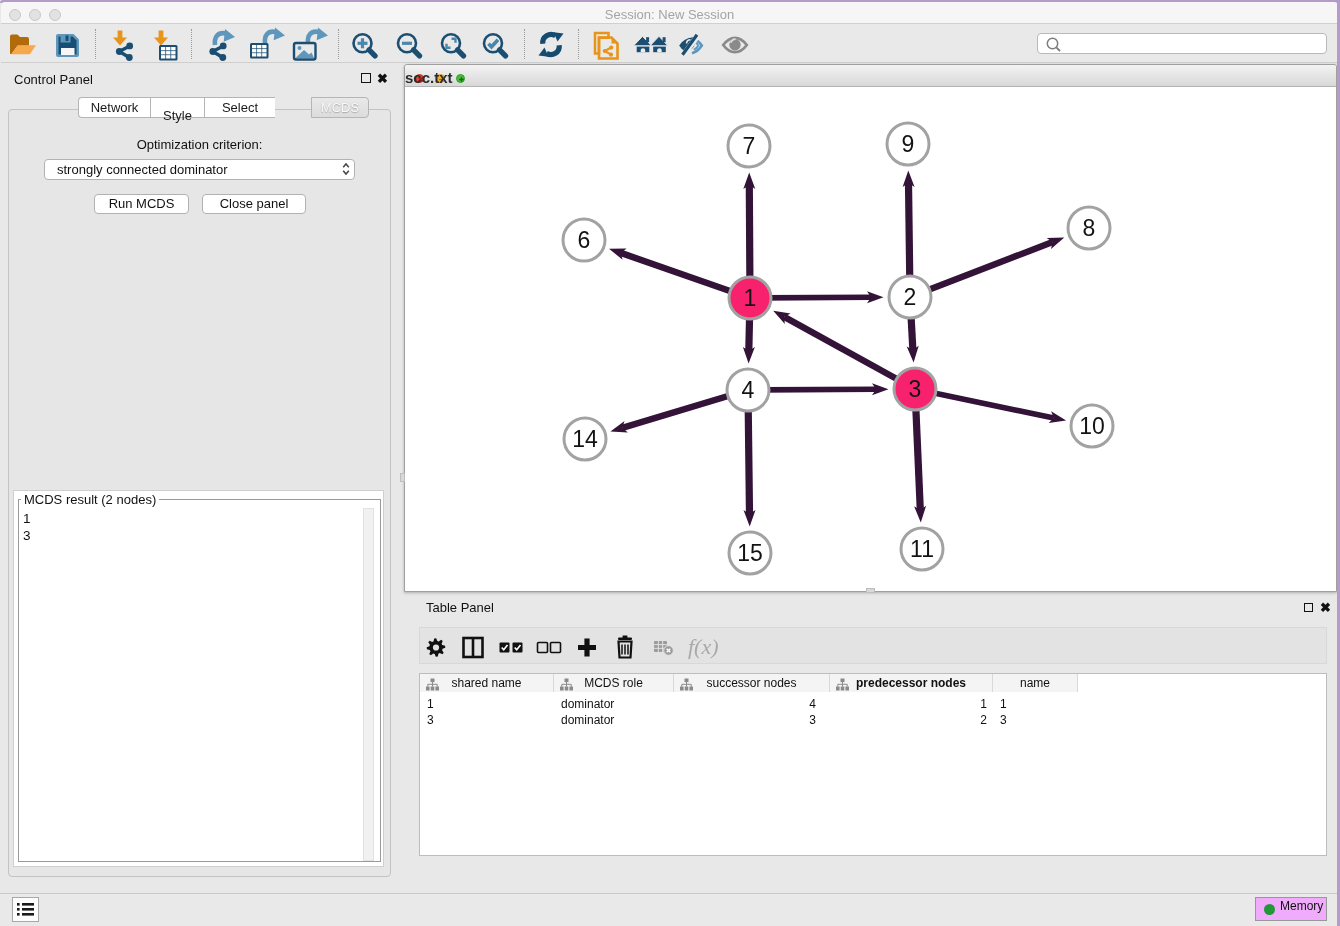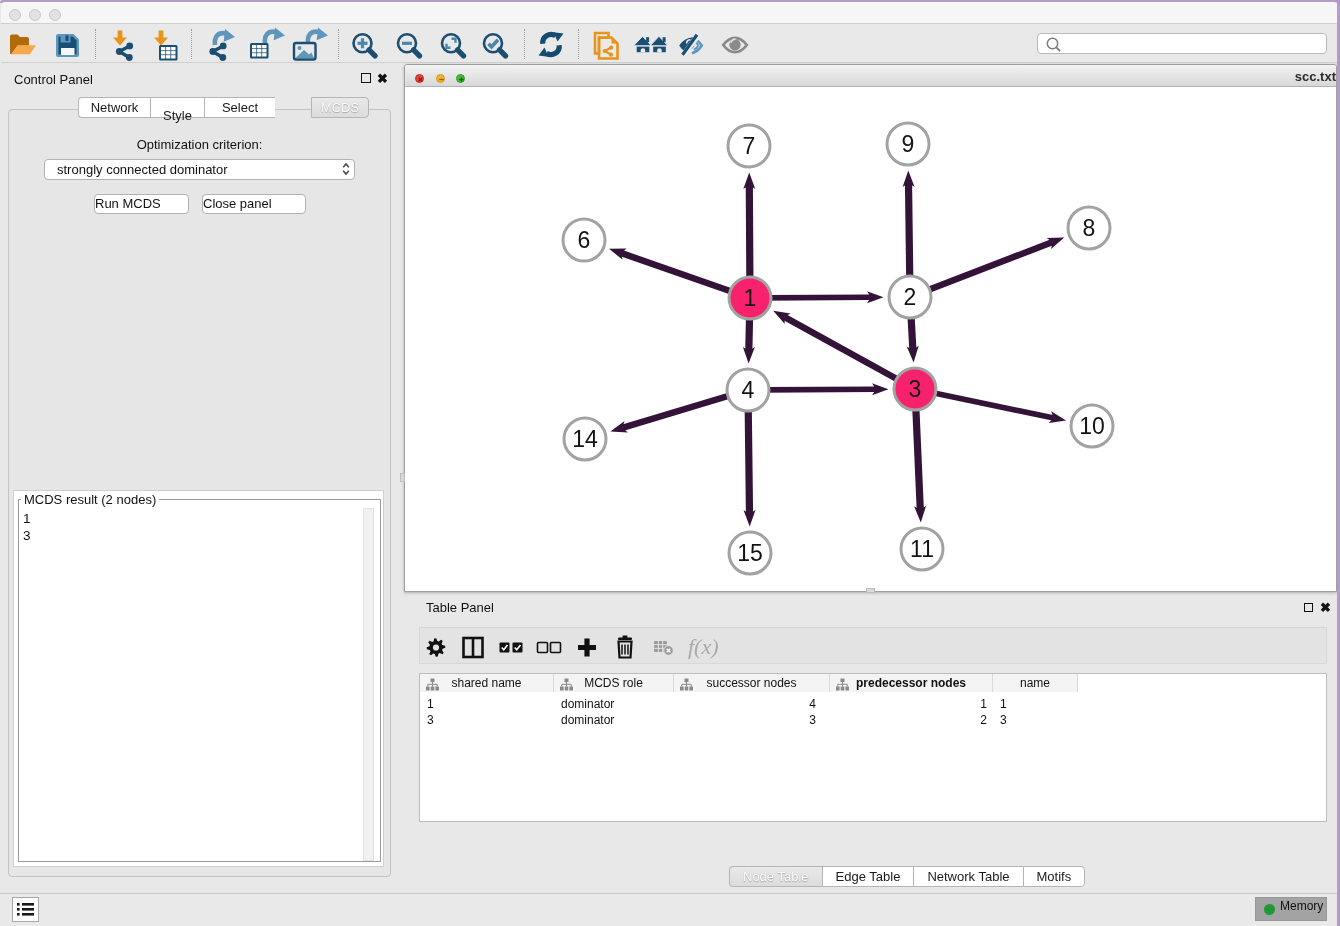--- a/index.html
+++ b/index.html
@@ -20,58 +20,59 @@
 #cp-close { left:377px; top:71px; font-size:13px; color:#111; font-weight:bold; }
 #cp-body { left:8px; top:109px; width:383px; height:768px; background:#e6e6e6; border:1px solid #c3c3c3; border-radius:4px; }
 #cp-tabs { left:78px; top:97px; height:21px; display:flex; }
 .tab { height:21px; line-height:20px; font-size:13px; text-align:center; background:#fff; border:1px solid #b5b5b5; border-right:none; color:#1a1a1a; padding:0 13px; }
 .tab.first { border-radius:4px 0 0 4px; }
 .tab.last  { border-radius:0 4px 4px 0; border-right:1px solid #b5b5b5; }
 .tab.seltab { background:linear-gradient(#e9e9e9,#dcdcdc); color:#fbfbfb; text-shadow:0 0 1px #b5b5b5, 0 1px 1px #aaa;margin-left:36px; }
 #opt-label { left:8px; top:137px; width:383px; text-align:center; font-size:13px; color:#111; }
 #opt-select { left:44px; top:159px; width:311px; height:21px; background:#fff; border:1px solid #b2b2b2; border-radius:4px; font-size:13px; color:#111; line-height:19px; padding-left:12px; }
 #opt-chev { left:342px; top:162px; }
-.btn { position:absolute; height:20px; background:#fff; border:1px solid #b2b2b2; border-radius:4px; font-size:13px; color:#111; text-align:left; line-height:18px; }
+.btn { position:absolute; height:20px; background:#fff; border:1px solid #b2b2b2; border-radius:4px; font-size:13px; color:#111; text-align:center; line-height:18px; }
 #btn-run { left:94px; top:194px; width:95px; }
 #btn-close { left:202px; top:194px; width:104px; }
 
 #mcds-white { left:13px; top:490px; width:371px; height:377px; background:#fff; border:1px solid #cfcfcf; }
 #mcds-box { left:18px; top:499px; width:363px; height:363px; border:1px solid #9a9a9a; }
 #mcds-legend { left:21px; top:492px; background:#fff; padding:0 3px; font-size:13px; color:#111; }
 #mcds-inner { left:23px; top:511px; font-size:13.5px; color:#111; line-height:16.5px; }
 #mcds-scroll { left:363px; top:508px; width:11px; height:353px; background:#f1f1f1; border:1px solid #e2e2e2; }
 
 #nw { left:404px; top:64px; width:933px; height:528px; background:#fff; border:1px solid #9f9f9f; border-radius:3px 3px 0 0; box-shadow:0 1px 3px rgba(0,0,0,.25); }
 #nw-title { left:0; top:0; width:931px; height:22px; background:linear-gradient(#f3f3f3,#d8d8d8); border-bottom:1px solid #b2b2b2; border-radius:3px 3px 0 0; }
 #nw-title .tl { position:absolute; top:9px; width:9px; height:9px; border-radius:50%; }
-#nw-name { width:100%; text-align:right; top:4px; font-size:13px; font-weight:bold; color:#2b2b2b; }
+#nw-name { width:100%; text-align:left; top:4px; font-size:15px; font-weight:bold; color:#2b2b2b; }
 
 #tp { left:405px; top:592px; width:935px; height:299px; }
 #tp-title { left:13px; top:8px; font-size:13px; color:#111;margin-left:8px; }
 #tp-float { left:899px; top:11px; width:9px; height:9px; border:1.5px solid #111; }
 #tp-close { left:915px; top:8px; font-size:13px; color:#111; font-weight:bold; }
 #tp-toolbar { left:14px; top:35px; width:908px; height:37px; background:#e3e3e3; border:1px solid #d8d8d8; }
-#tp-table { left:14px; top:81px; width:908px; height:149px; background:#fff; border:1px solid #bdbdbd; overflow:hidden; }
+#tp-table { left:14px; top:81px; width:908px; height:183px; background:#fff; border:1px solid #bdbdbd; overflow:hidden; }
 #tp-tabs { left:288px; top:274px; height:21px; display:flex; }
 
 .thdr { position:absolute; top:0; height:18px; background:#f4f4f4; border-right:1px solid #d9d9d9; font-size:12px; color:#111; text-align:center; line-height:18px; }
 .trow { position:absolute; font-size:12px; color:#111; height:16px; line-height:16px; }
 
 #statusbar { left:0px; top:893px; width:1340px; height:33px; background:#e9e9e9; border-top:1px solid #c9c9c9; }
 #sb-listbtn { left:12px; top:897px; width:27px; height:25px; background:#fdfdfd; border:1px solid #a8a8a8; }
-#sb-mem { left:1255px; top:897px; width:72px; height:24px; background:#a3a3a3; border:1px solid #989898; font-size:12px; color:#111; }
+#sb-mem { left:1255px; top:897px; width:72px; height:24px; background:#f0abfc; border:1px solid #989898; font-size:12px; color:#111; }
 #purpleright { left:1337px; top:0; width:3px; height:926px; background:#b49bc9; }
 </style>
 </head>
 <body>
 <div class="abs" id="purpletop"></div>
 <div class="abs" id="titlebar">
   <span class="dot" style="left:8px"></span>
   <span class="dot" style="left:28px"></span>
   <span class="dot" style="left:48px"></span>
+  <div class="abs" id="titletext">Session: New Session</div>
 </div>
 <div class="abs" id="toolbar">
 <svg width="1337" height="40" viewBox="0 0 1337 40" style="position:absolute;left:0;top:0">
       <path d="M9,30 L9,12.5 Q9,10.5 11,10.5 L16.5,10.5 L19,13 L26,13 Q28,13 28,15 L28,21.8 L16.4,21.8 L10.5,30 Z" fill="#b26b0b"></path>
 <path d="M10.2,30.3 L16.8,21.3 L35,21.3 L28.8,30.3 Z" fill="#f5a94b"></path>
 <path d="M55,12 Q55,10 57,10 L72.5,10 L78,15.5 L78,31 Q78,33 76,33 L57,33 Q55,33 55,31 Z" fill="#5f97bc"></path>
 <path d="M57.5,12.5 L71.5,12.5 L75.5,16.5 L75.5,30.5 L57.5,30.5 Z" fill="#174e73"></path>
 <rect x="59.5" y="11.5" width="10" height="7" fill="#5f97bc"></rect>
 <rect x="64.5" y="11.5" width="3" height="5.5" fill="#174e73"></rect>
 <rect x="60" y="24" width="13.5" height="7" fill="#f6f6f6"></rect>
@@ -356,26 +357,20 @@
       <div class="trow" style="left:141px;top:22px;">dominator</div>
       <div class="trow" style="left:254px;top:22px;width:142px;text-align:right;">4</div>
       <div class="trow" style="left:410px;top:22px;width:157px;text-align:right;">1</div>
       <div class="trow" style="left:580px;top:22px;">1</div>
       <div class="trow" style="left:7px;top:38px;">3</div>
       <div class="trow" style="left:141px;top:38px;">dominator</div>
       <div class="trow" style="left:254px;top:38px;width:142px;text-align:right;">3</div>
       <div class="trow" style="left:410px;top:38px;width:157px;text-align:right;">2</div>
       <div class="trow" style="left:580px;top:38px;">3</div>
     </div>
-  <div class="abs" id="tp-tabs">
-    <div class="tab first seltab">Node Table</div>
-    <div class="tab">Edge Table</div>
-    <div class="tab">Network Table</div>
-    <div class="tab last">Motifs</div>
-  </div>
 </div>
 
 <div class="abs" id="statusbar"></div>
 <div class="abs" id="sb-listbtn"></div>
 <div class="abs" style="left:400px;top:473px;width:5px;height:9px;background:#d8d8d8;border:1px solid #bdbdbd;"></div>
 <div class="abs" style="left:866px;top:588px;width:9px;height:5px;background:#d8d8d8;border:1px solid #bdbdbd;"></div>
 <svg class="abs" style="left:17px;top:902px" width="17" height="15" viewBox="0 0 17 15">
 <g fill="#1a1a1a">
       <rect x="0" y="1" width="2.6" height="2.6"></rect>
       <rect x="0" y="6" width="2.6" height="2.6"></rect>

